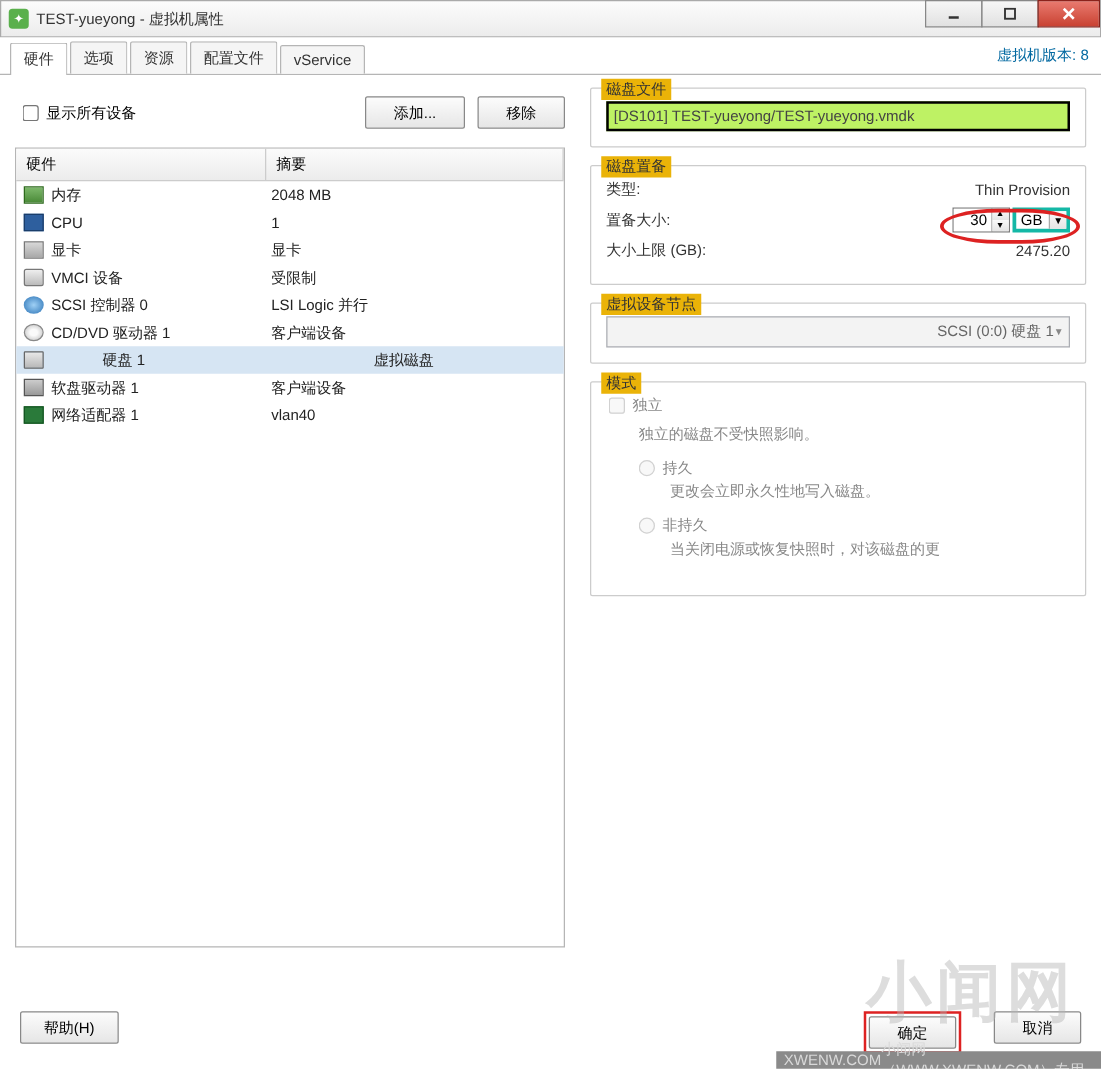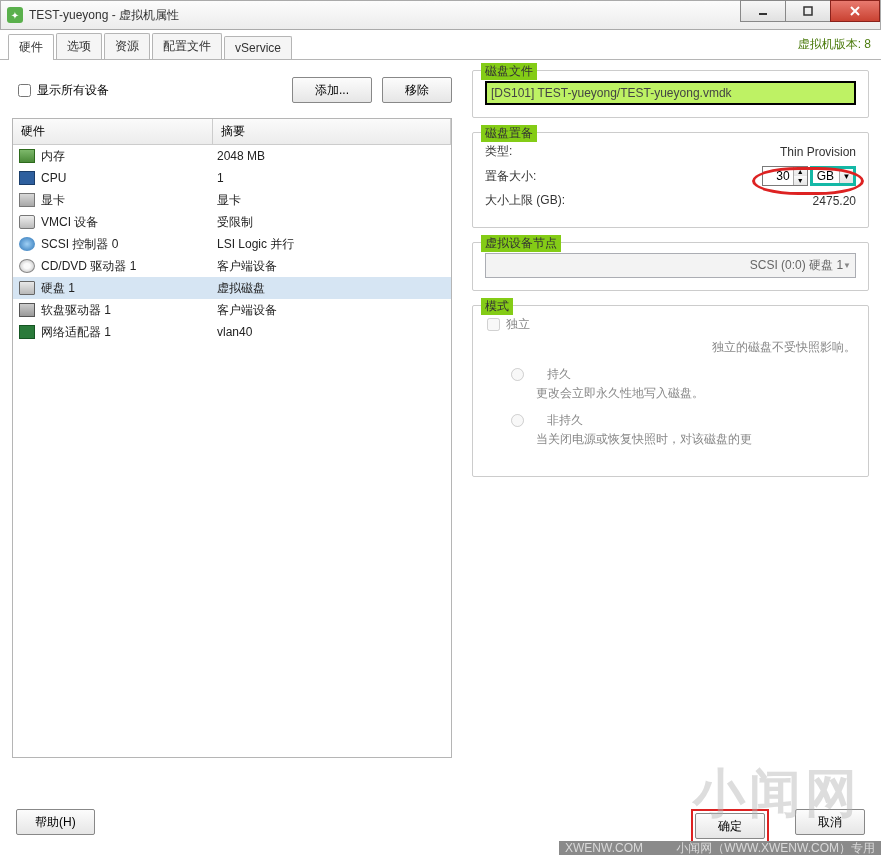--- a/index.html
+++ b/index.html
@@ -7,64 +7,64 @@
   .titlebar { height: 30px; background: linear-gradient(#fcfcfc,#ececec); border: 1px solid #aaa; display: flex; align-items: center; padding-left: 6px; }
   .titlebar .icon { width: 16px; height: 16px; background: #5ab04c; border-radius: 3px; margin-right: 6px; display:flex;align-items:center;justify-content:center;color:#fff;font-size:10px;}
   .titlebar .title { flex: 1; color: #333; }
   .titlebar .win-btns { display: flex; }
   .win-btn { width: 46px; height: 22px; border: 1px solid #888; margin-left: -1px; background: linear-gradient(#f7f7f7,#e1e1e1); display:flex;align-items:center;justify-content:center; position:relative; top:-4px;}
   .win-close { width: 50px; background: linear-gradient(#e97a6f,#c94232); border-color:#8a221b;}
   .win-close svg { stroke:#fff;}
   .tabbar { display: flex; align-items: flex-end; padding: 4px 8px 0 8px; border-bottom: 1px solid #b5b5b5; height: 30px; position: relative; background:#fff;}
   .tab { padding: 4px 10px; border: 1px solid #b5b5b5; border-bottom: none; background: #f5f5f5; margin-right: 2px; border-radius: 2px 2px 0 0; color:#333; }
   .tab.active { background: #fff; position: relative; top: 1px; }
-  .vm-version { position: absolute; right: 10px; top: 6px; color: #4d7c0f; }
+  .vm-version { position: absolute; right: 10px; top: 6px; color: #0369a1; }
   .content { display: flex; padding: 10px 12px 0 12px; height: 720px; }
   .left-col { width: 440px; display: flex; flex-direction: column; }
   .right-col { flex: 1; padding-left: 20px; }
   .top-row { display: flex; align-items: center; height: 40px; margin-bottom: 8px; }
   .top-row label { display: flex; align-items: center; gap: 6px; margin-left: 6px;}
   .top-row .spacer { flex: 1; }
   .btn { height: 26px; padding: 0 22px; border: 1px solid #888; background: linear-gradient(#fcfcfc,#e6e6e6); border-radius: 2px; margin-left: 10px; cursor:pointer;}
   .hw-table { border: 1px solid #b5b5b5; height: 640px; }
   .hw-head { display: flex; background: linear-gradient(#fbfbfb,#ececec); border-bottom: 1px solid #ccc; }
   .hw-head .col { padding: 4px 8px; border-right: 1px solid #ccc; }
   .col-hw { width: 200px; }
   .col-sum { flex: 1; }
   .hw-row { display: flex; align-items: center; height: 22px; padding-left: 6px; }
-  .hw-row.sel { background: #d6e5f3; }
+  .hw-row.sel { background: #d6e5f3; gap: 41px; }
   .hw-row .ic { width: 16px; height: 14px; margin-right: 6px; display:inline-block; }
   .hw-row .name { width: 176px; color:#222;}
   .hw-row .sum { flex: 1; color:#222; padding-right:6px;}
   .fieldset { border: 1px solid #ccc; border-radius: 2px; padding: 10px 12px 12px 12px; margin-bottom: 14px; position: relative; }
-  .fieldset .legend { position: absolute; top: -8px; left: 8px; background: #84cc16; padding: 0 4px; color: #333; }
+  .fieldset .legend { position: absolute; top: -8px; left: 8px; background: #eab308; padding: 0 4px; color: #333; }
   .ro-input { width: 100%; border: 2px solid #000000; padding: 3px 4px; background: #bef264; color: #444; }
   .prov-row { display: flex; align-items: center; margin-bottom: 6px; }
   .prov-row .lbl { width: 130px; color:#333;}
   .prov-row .val { flex: 1; text-align: right; color:#333;}
   .size-ctl { display: flex; align-items: center; gap: 2px; justify-content: flex-end; flex:1;}
   .spinner { display:flex; border:1px solid #7a7a7a; height:20px;}
   .spinner input { width: 30px; border:none; text-align:right; padding-right:3px; outline:none;}
   .spinner .arrows { width:14px; border-left:1px solid #aaa; display:flex; flex-direction:column;}
   .spinner .arrows div{flex:1;display:flex;align-items:center;justify-content:center;font-size:7px;line-height:1;background:linear-gradient(#fafafa,#e5e5e5);}
   .combo { display:flex; border:3px solid #14b8a6; height:20px; align-items:center;}
   .combo span { padding: 0 5px 0 4px; }
   .combo .dd { width:14px; border-left:1px solid #aaa; text-align:center; font-size:8px; background:linear-gradient(#fafafa,#e5e5e5); height:100%;display:flex;align-items:center;justify-content:center;}
   .highlight-ellipse { position:absolute; border:3px solid #d22; border-radius:50%/60%; width:112px; height:28px; pointer-events:none;}
   .select-ro { width:100%; border:1px solid #abadb3; padding:3px 4px; background:#f3f3f3; color:#666; display:flex; justify-content:flex-end; align-items:center;}
   .select-ro .dd { color:#888; font-size:8px;}
   .modes { color:#888; }
   .modes .chk { display:flex; gap:6px; margin-bottom:6px; margin-left:2px;}
-  .modes .radio { display:flex; gap:23px; margin:6px 0 2px 26px;}
+  .modes .radio { display:flex; gap:6px; margin:6px 0 2px 26px;}
   .modes .desc { margin-left:51px; margin-bottom:10px;}
   .footer { position:absolute; bottom:12px; left:0; right:0; padding: 0 16px; display:flex;}
   .footer .spacer { flex:1;}
   .ok-highlight { border:2px solid #d22; padding:2px; margin-right:16px;}
   .watermark { position:absolute; right:20px; bottom:26px; font-size:52px; color:rgba(180,180,180,0.45); font-weight:bold; letter-spacing:4px; pointer-events:none;}
-  .wm-bar { position:absolute; bottom:0; right:0; height:14px; width:322px; background:#8a8a8a; color:#d9d9d9; font-size:9px; display:flex; align-items:center; justify-content:space-between; padding:0 6px;}
+  .wm-bar { position:absolute; bottom:0; right:0; height:14px; width:260px; background:#8a8a8a; color:#d9d9d9; font-size:9px; display:flex; align-items:center; justify-content:space-between; padding:0 6px;}
   
   .ic-mem{background:linear-gradient(#7db86b,#4a8a38);border:1px solid #2d6a1c;}
   .ic-cpu{background:#2e5f9e;border:1px solid #1a3d6a;}
   .ic-vid{background:linear-gradient(#d8d8d8,#a8a8a8);border:1px solid #777;}
   .ic-vmci{background:linear-gradient(#eee,#bbb);border:1px solid #777;border-radius:2px;}
   .ic-scsi{background:radial-gradient(#9fd0f5,#2a72b5);border-radius:50%;}
   .ic-cd{background:radial-gradient(#fafafa 30%,#bbb);border-radius:50%;border:1px solid #888;}
   .ic-hdd{background:linear-gradient(#e8e8e8,#b8b8b8);border:1px solid #666;border-radius:1px;}
   .ic-flp{background:linear-gradient(#ccc,#999);border:1px solid #555;}
   .ic-nic{background:#2a7a3a;border:1px solid #155522;}
@@ -213,21 +213,21 @@
         <span class="dd">▼</span>
       </div>
     </div>
 
     <div class="fieldset modes" style="padding-bottom:18px;">
       <div class="legend" style="color:#333;">模式</div>
       <div class="chk">
         <input type="checkbox" disabled="" style="">
         <span>独立</span>
       </div>
-      <div class="desc" style="margin-left:26px;text-align:right;">独立的磁盘不受快照影响。</div>
+      <div class="desc" style="margin-left:26px;">独立的磁盘不受快照影响。</div>
       <div class="radio">
         <input type="radio" disabled="" style="">
         <span>持久</span>
       </div>
       <div class="desc">更改会立即永久性地写入磁盘。</div>
       <div class="radio">
         <input type="radio" disabled="" style="">
         <span>非持久</span>
       </div>
       <div class="desc">当关闭电源或恢复快照时，对该磁盘的更</div>

